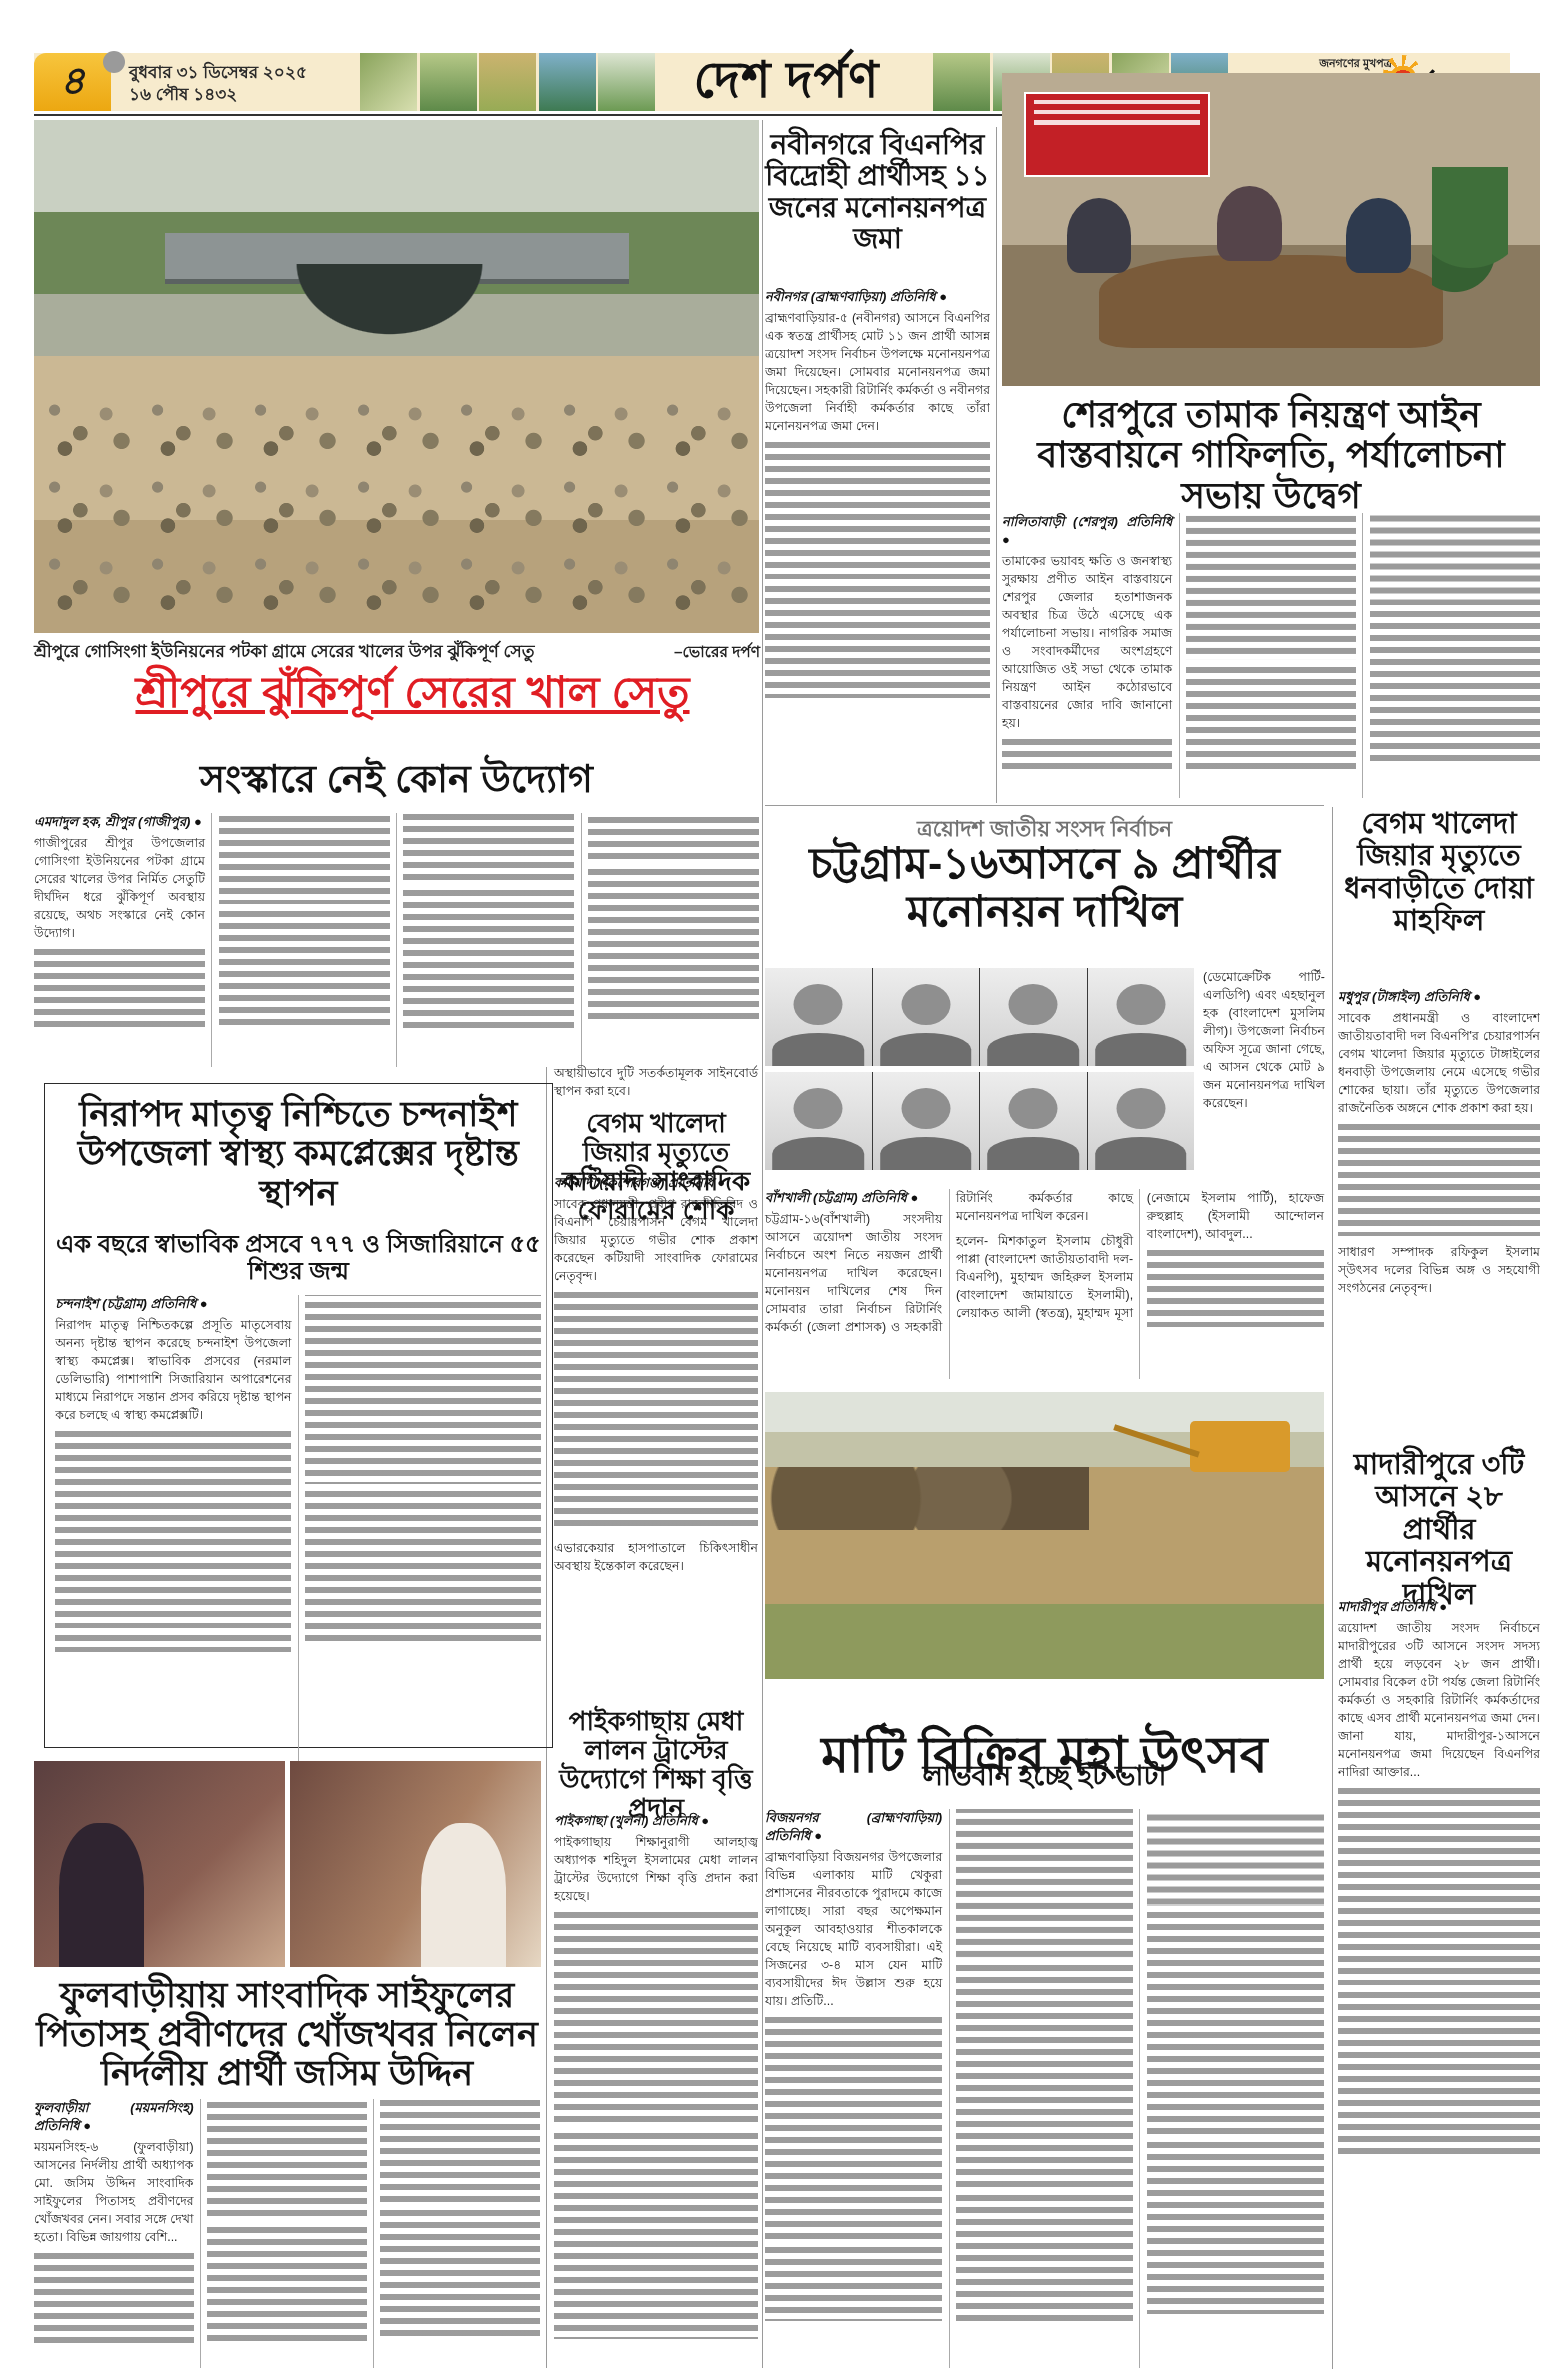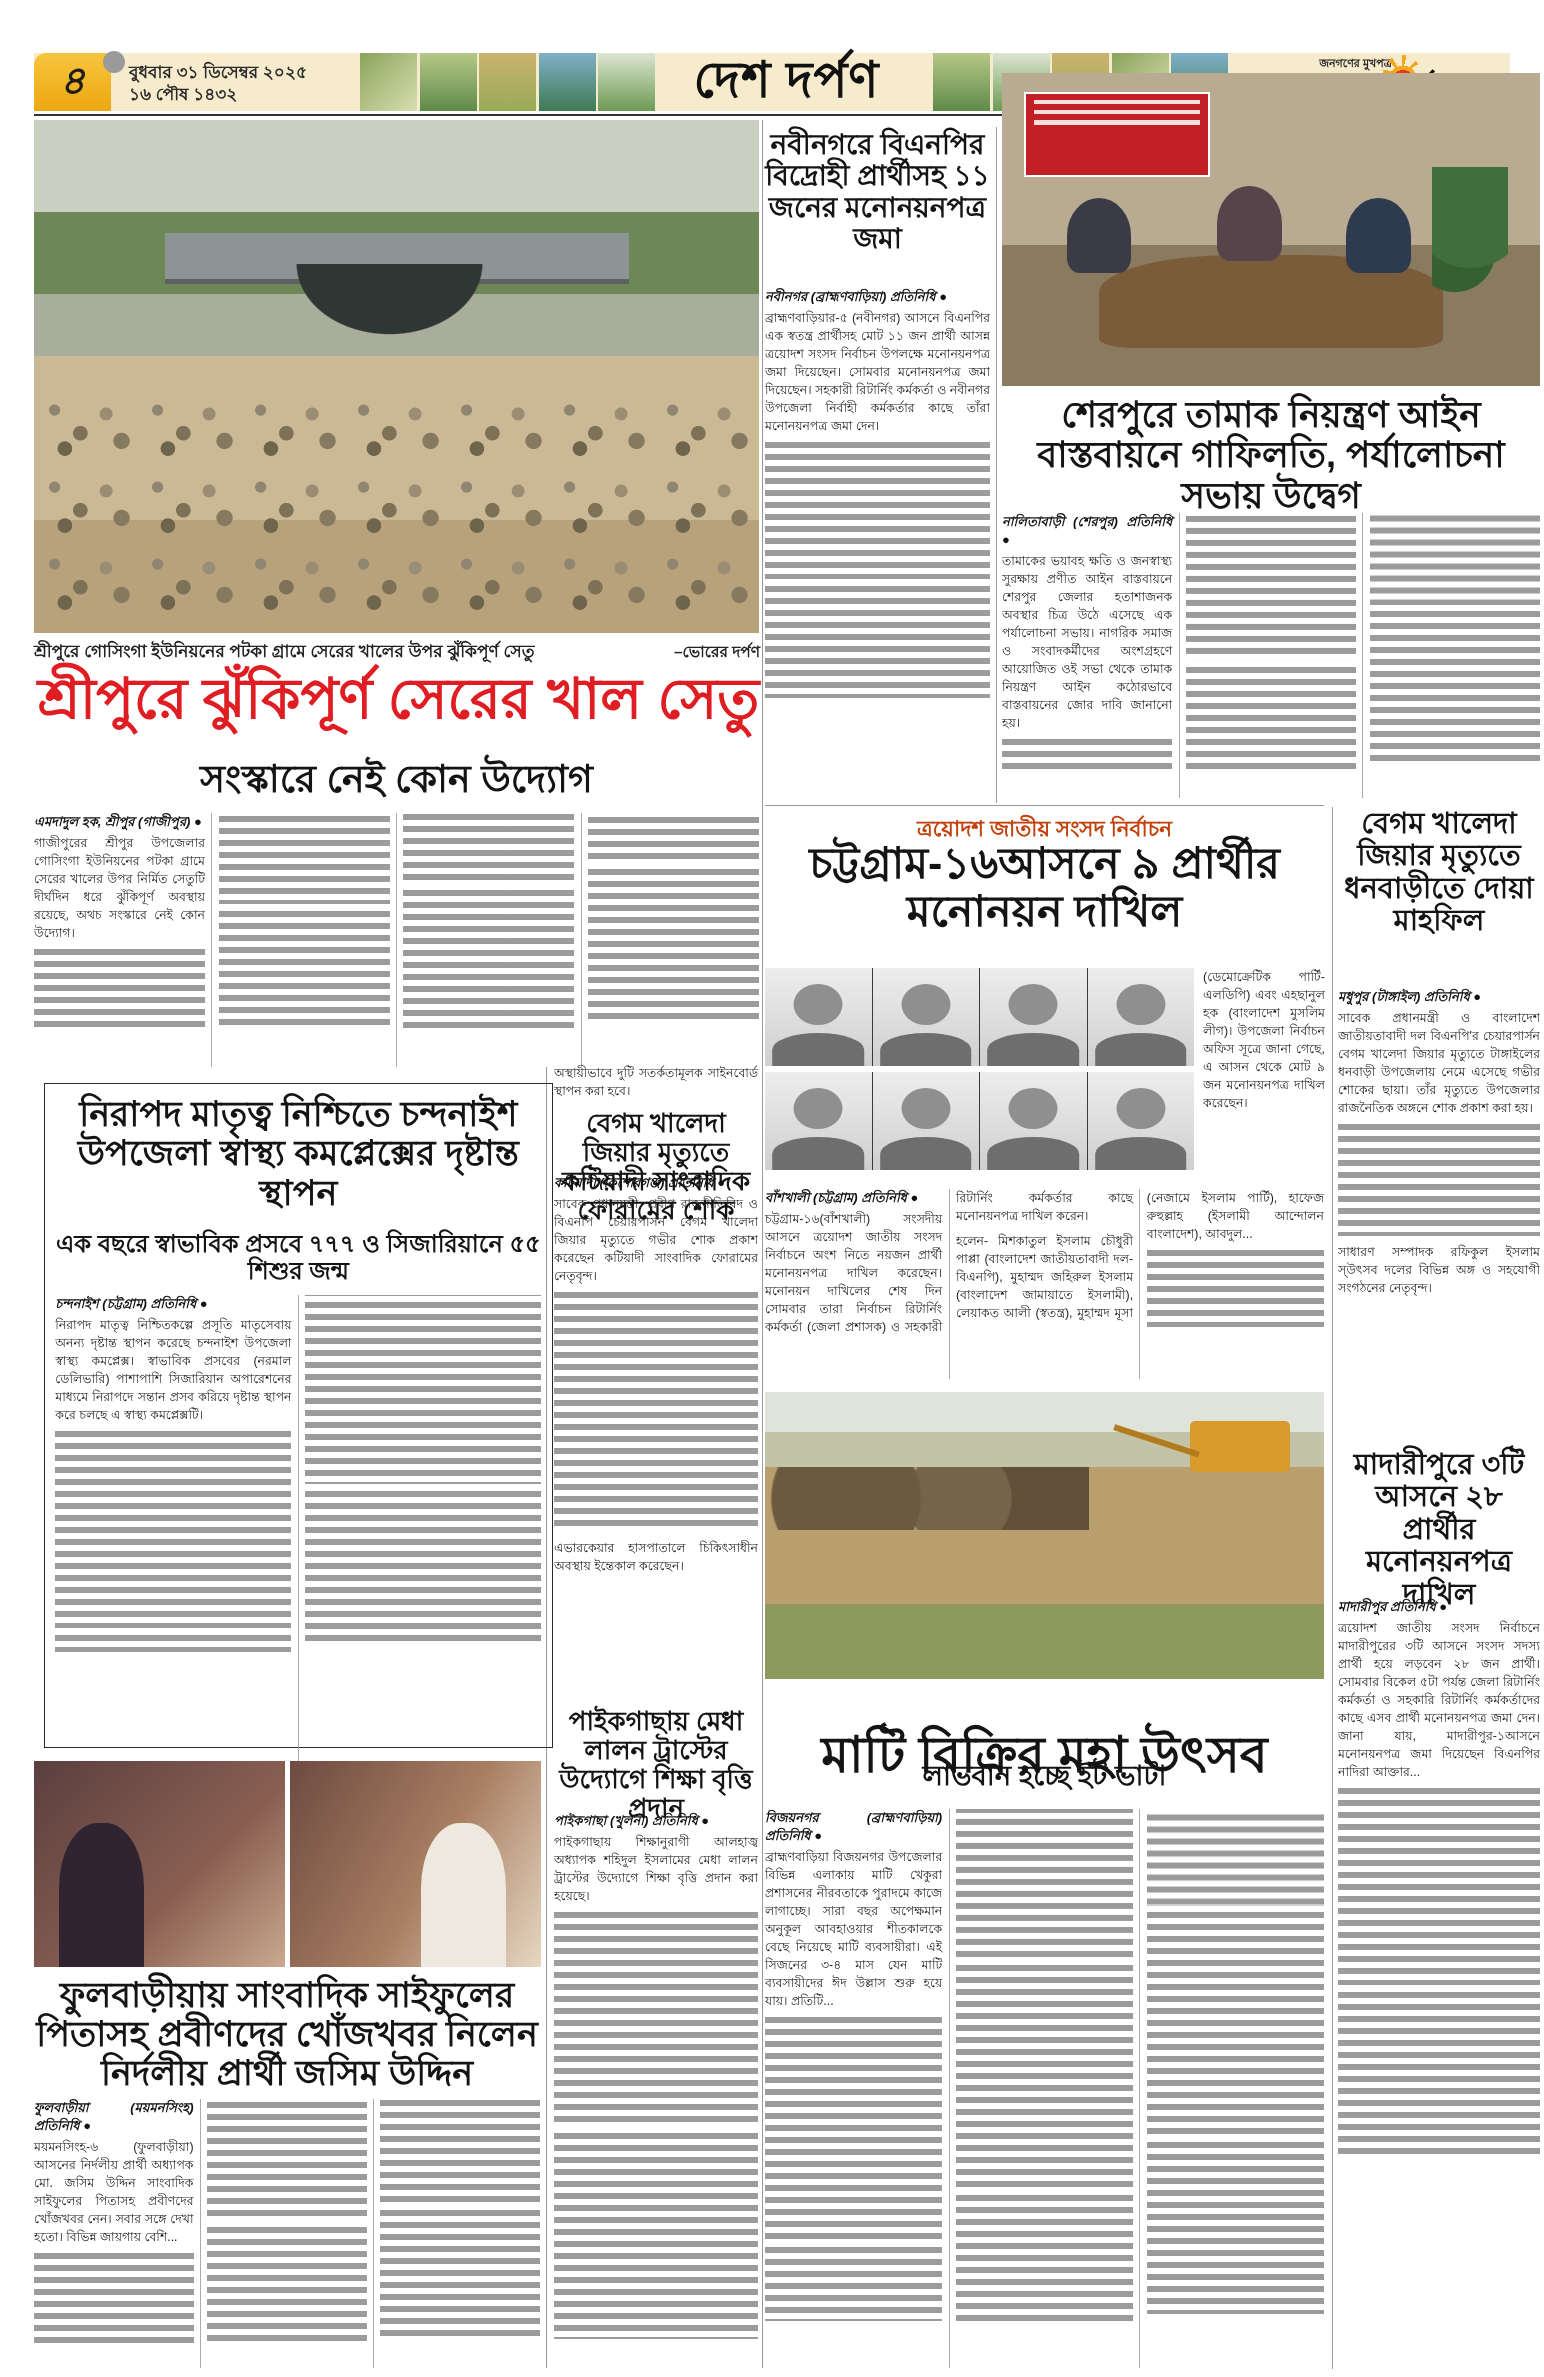--- a/index.html
+++ b/index.html
@@ -55,21 +55,21 @@
   .event2 .fig{background:#efe8df;left:52%;}
   .event1 .fig{left:10%;}
   
   .port{position:relative;background:linear-gradient(#ededed,#cfcfcf);border-right:0.9px solid #3a3a3a;}
   .port:last-child{border-right:none;}
   .port::before{content:"";position:absolute;left:50%;top:16%;width:46%;height:42%;transform:translateX(-50%);border-radius:50%;background:#8f8f8f;}
   .port::after{content:"";position:absolute;left:50%;bottom:0;width:86%;height:34%;transform:translateX(-50%);border-radius:50% 50% 0 0;background:#6e6e6e;}
   
   .headline{font-weight:bold;color:#141414;text-align:center;line-height:1.12;}
   .red{color:#e01d23;}
-  .kicker{font-weight:bold;text-align:center;color:#c2410c;}
+  .kicker{font-weight:bold;text-align:center;color:#737373;}
   .byline{font-weight:bold;font-style:italic;font-size:13px;color:#111;margin:0 0 3.4px 0;}
   .body-txt{font-size:12.4px;line-height:18px;color:#1d1d1d;text-align:justify;}
   .cols2{column-count:2;column-gap:13.7px;column-rule:0.9px solid #aaa;}
   .cols3{column-count:3;column-gap:13.7px;column-rule:0.9px solid #aaa;}
   .cols4{column-count:4;column-gap:13.7px;column-rule:0.9px solid #aaa;}
   .ghost{background:repeating-linear-gradient(to bottom,#4a4a4a 0 6px,rgba(0,0,0,0) 6px 12px);opacity:.55;margin:6.9px 0;}
   .caption{font-size:17px;font-weight:bold;color:#222;}
   .credit{font-size:15.4px;font-weight:bold;color:#222;text-align:right;}
   .boxed{border:1.7px solid #2b2b2b;}
 </style>
@@ -116,21 +116,21 @@
   <div class="abs vrule" style="left:546px;top:1067px;height:1301px;"></div>
   <div class="abs hrule" style="left:765px;top:805px;width:559px;"></div>
 
   <div class="abs photo bridge" style="left:34px;top:120px;width:725px;height:513px;">
     <div class="deck"></div>
     <div class="arch"></div>
     <div class="rubble"></div>
   </div>
   <div class="abs caption" style="left:34px;top:638px;width:583px;">শ্রীপুরে গোসিংগা ইউনিয়নের পটকা গ্রামে সেরের খালের উপর ঝুঁকিপূর্ণ সেতু</div>
   <div class="abs credit" style="left:618px;top:640px;width:142px;">–ভোরের দর্পণ</div>
-  <div class="abs headline red" style="left:36px;top:668px;width:725px;font-size:56px;">শ্রীপুরে ঝুঁকিপূর্ণ সেরের খাল সেতু</div>
+  <div class="abs headline red" style="left:50px;top:668px;width:725px;font-size:43px;text-decoration:underline;">শ্রীপুরে ঝুঁকিপূর্ণ সেরের খাল সেতু</div>
   <div class="abs headline" style="left:34px;top:758px;width:725px;font-size:38px;">সংস্কারে নেই কোন উদ্যোগ</div>
   <div class="abs body-txt cols4" style="left:34px;top:813px;width:725px;height:254px;">
     <p class="byline" style="margin-top:0;">এমদাদুল হক, শ্রীপুর (গাজীপুর) ●</p>
     <p style="margin:0;">গাজীপুরের শ্রীপুর উপজেলার গোসিংগা ইউনিয়নের পটকা গ্রামে সেরের খালের উপর নির্মিত সেতুটি দীর্ঘদিন ধরে ঝুঁকিপূর্ণ অবস্থায় রয়েছে, অথচ সংস্কারে নেই কোন উদ্যোগ।</p>
     <div class="ghost" style="height:172px;"></div>
     <div class="ghost" style="height:189px;"></div>
     <div class="ghost" style="height:189px;"></div>
     <div class="ghost" style="height:154px;"></div>
   </div>
 

